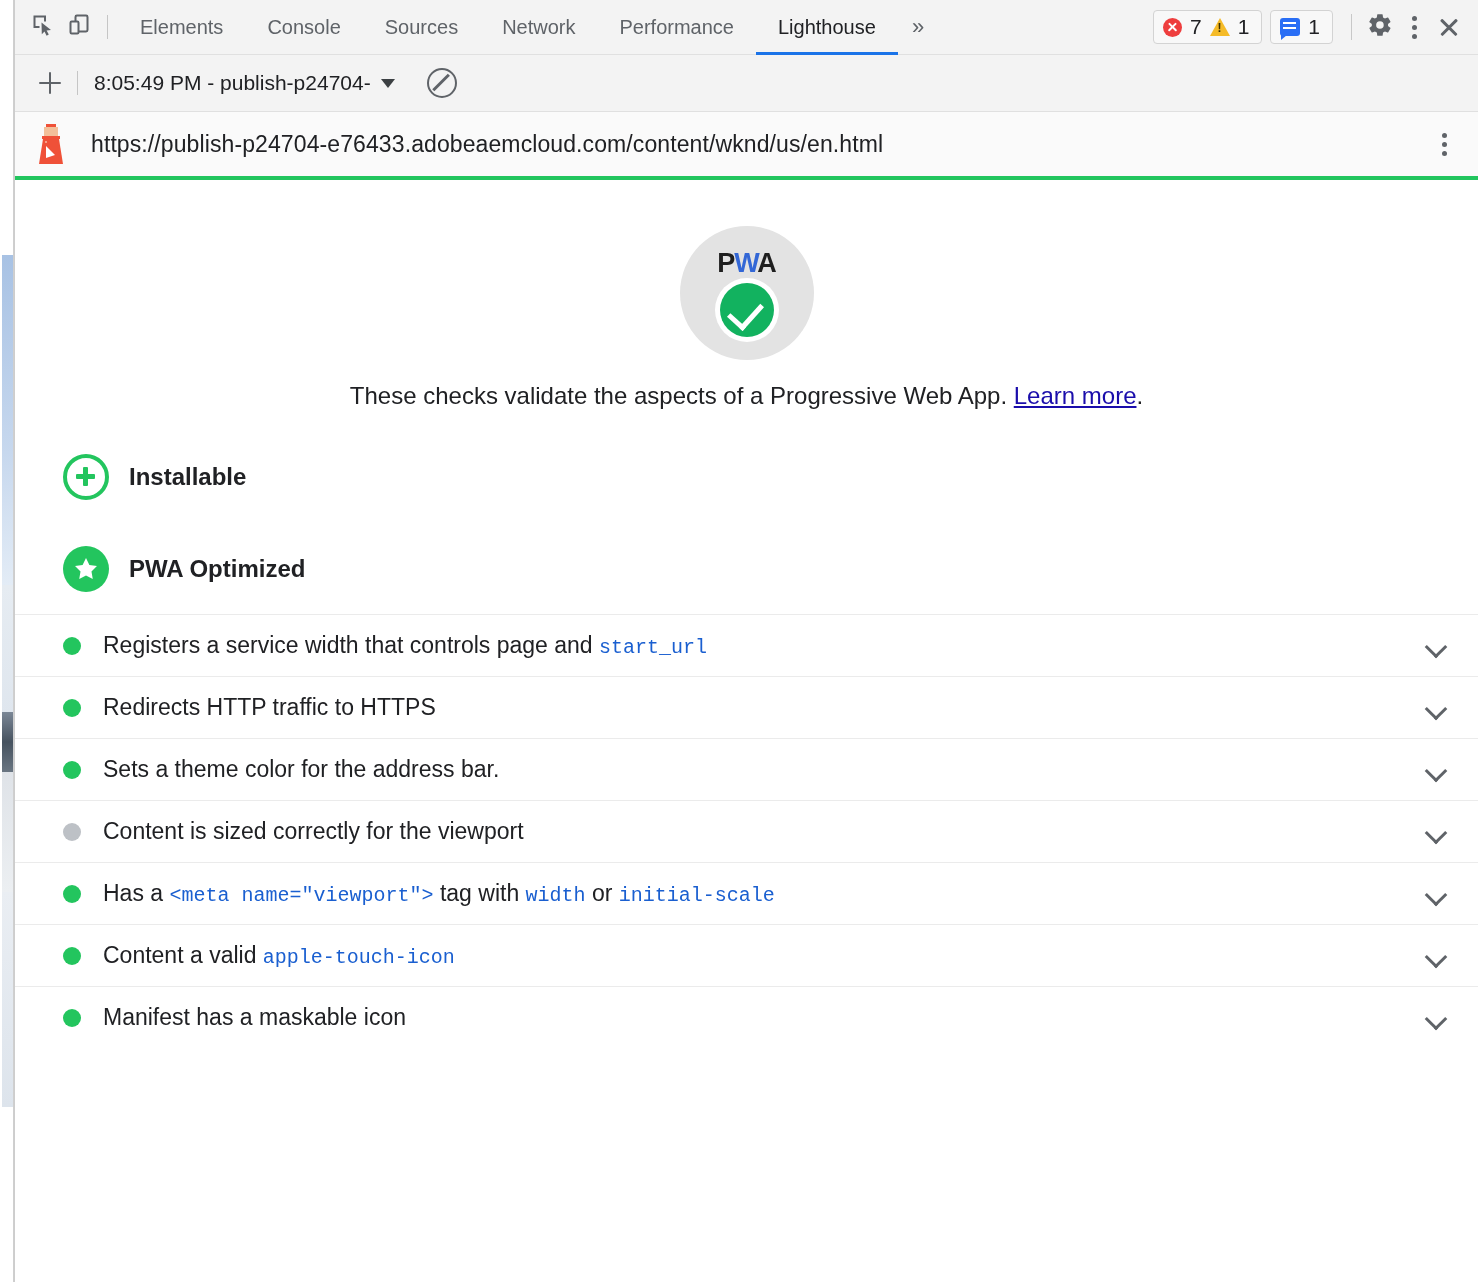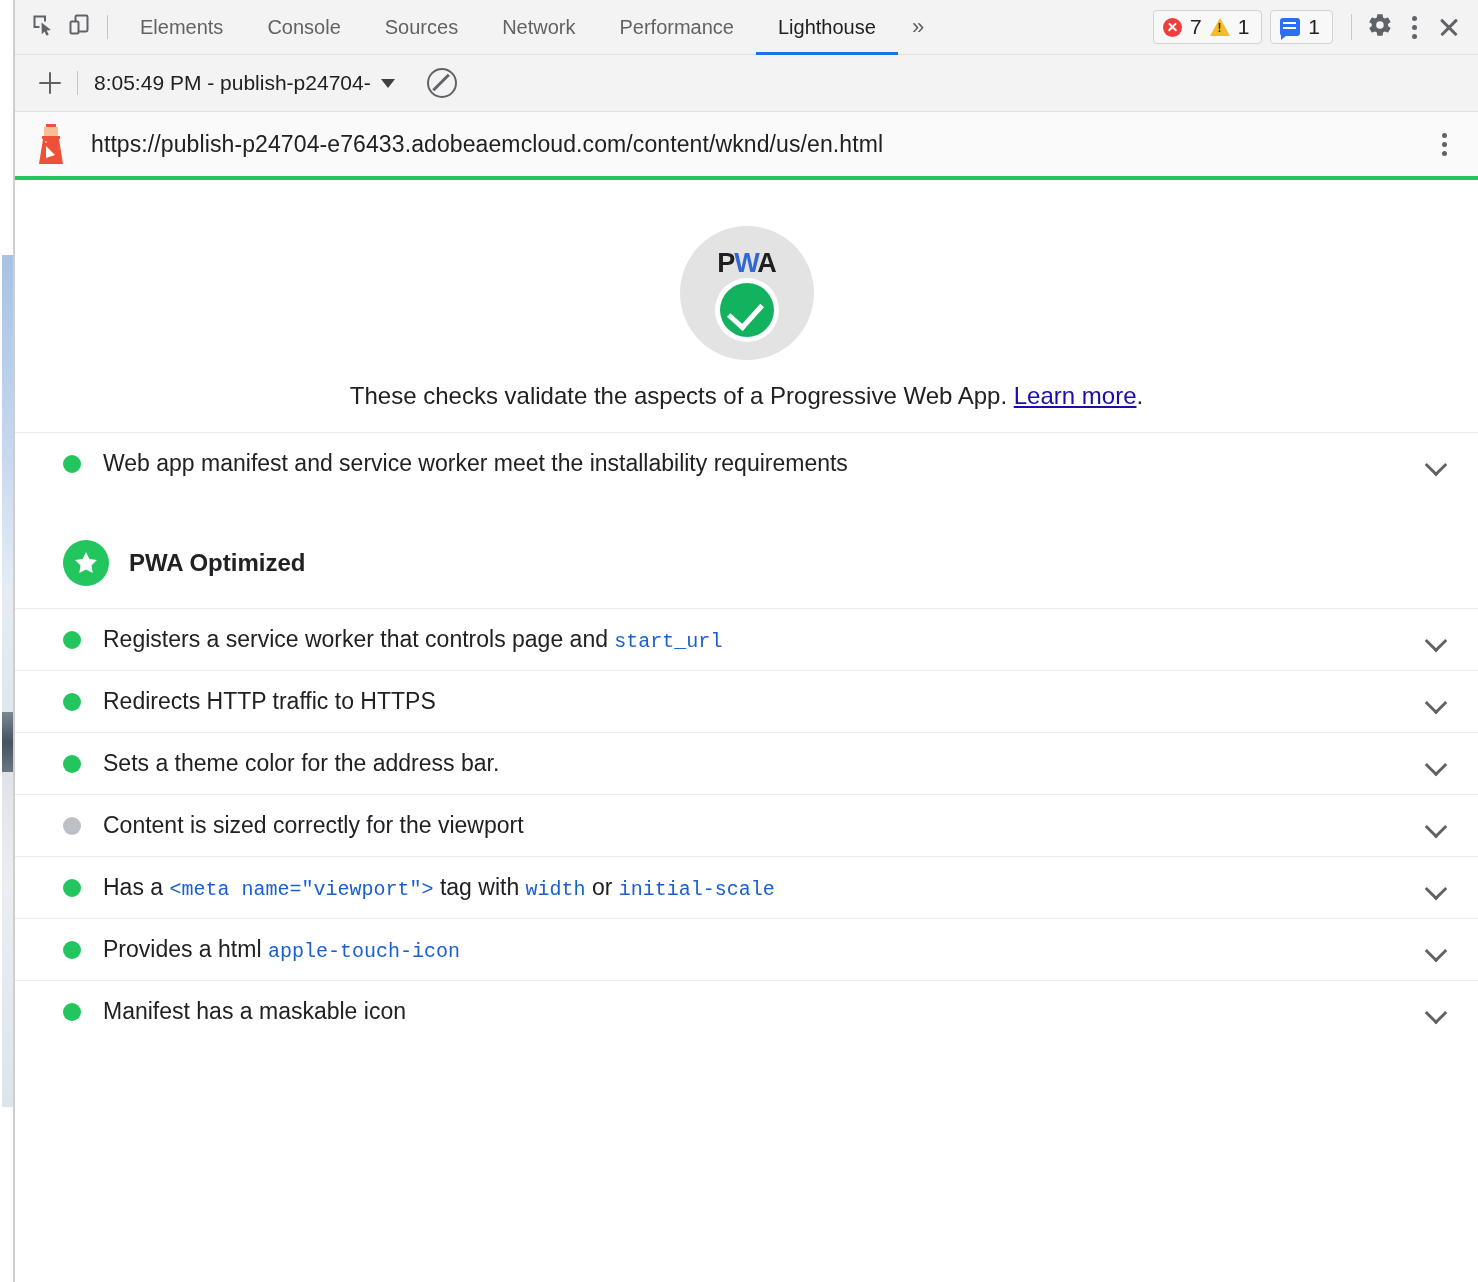--- a/index.html
+++ b/index.html
@@ -401,43 +401,40 @@
           <div class="pwa-check"></div>
         </div>
 
 
         <div class="sub">
           <span>These checks validate the aspects of a Progressive Web App.</span>
           <a href="#">Learn more</a><span>.</span>
         </div>
       </div>
 
-
-      <div class="audit-list">
-        <div class="audit-row">
-          <span class="dot pass"></span>
-          <span class="audit-text"><span>Web app manifest and service worker meet the installability requirements</span></span>
-          <span class="chev"></span>
-        </div>
-      </div>
+      <div class="cat-head">
+        <div class="icon-install"></div>
+        <div class="cat-title">Installable</div>
+      </div>
+
 
       <div class="cat-head second">
         <div class="icon-star">
           <svg viewBox="0 0 24 24">
               <path fill="#ffffff" d="M12 2.6l2.9 5.9 6.5.95-4.7 4.6 1.1 6.5-5.8-3.05-5.8 3.05 1.1-6.5-4.7-4.6 6.5-.95z"></path>
             </svg>
         </div>
         <div class="cat-title">PWA Optimized</div>
       </div>
 
       <div class="audit-list">
 
         <div class="audit-row">
           <span class="dot pass"></span>
-          <span class="audit-text"><span>Registers a service worker that controls page and </span><code>start_url</code></span>
+          <span class="audit-text"><span>Registers a service width that controls page and </span><code>start_url</code></span>
           <span class="chev"></span>
         </div>
 
         <div class="audit-row">
           <span class="dot pass"></span>
           <span class="audit-text"><span>Redirects HTTP traffic to HTTPS</span></span>
           <span class="chev"></span>
         </div>
 
 
@@ -454,21 +451,21 @@
         </div>
 
         <div class="audit-row">
           <span class="dot pass"></span>
           <span class="audit-text"><span>Has a </span><code>&lt;meta name="viewport"&gt;</code><span> tag with </span><code>width</code><span> or </span><code>initial-scale</code></span>
           <span class="chev"></span>
         </div>
 
         <div class="audit-row">
           <span class="dot pass"></span>
-          <span class="audit-text"><span>Provides a html </span><code>apple-touch-icon</code></span>
+          <span class="audit-text"><span>Content a valid </span><code>apple-touch-icon</code></span>
           <span class="chev"></span>
         </div>
 
         <div class="audit-row">
           <span class="dot pass"></span>
           <span class="audit-text"><span>Manifest has a maskable icon</span></span>
           <span class="chev"></span>
         </div>
 
       </div>

